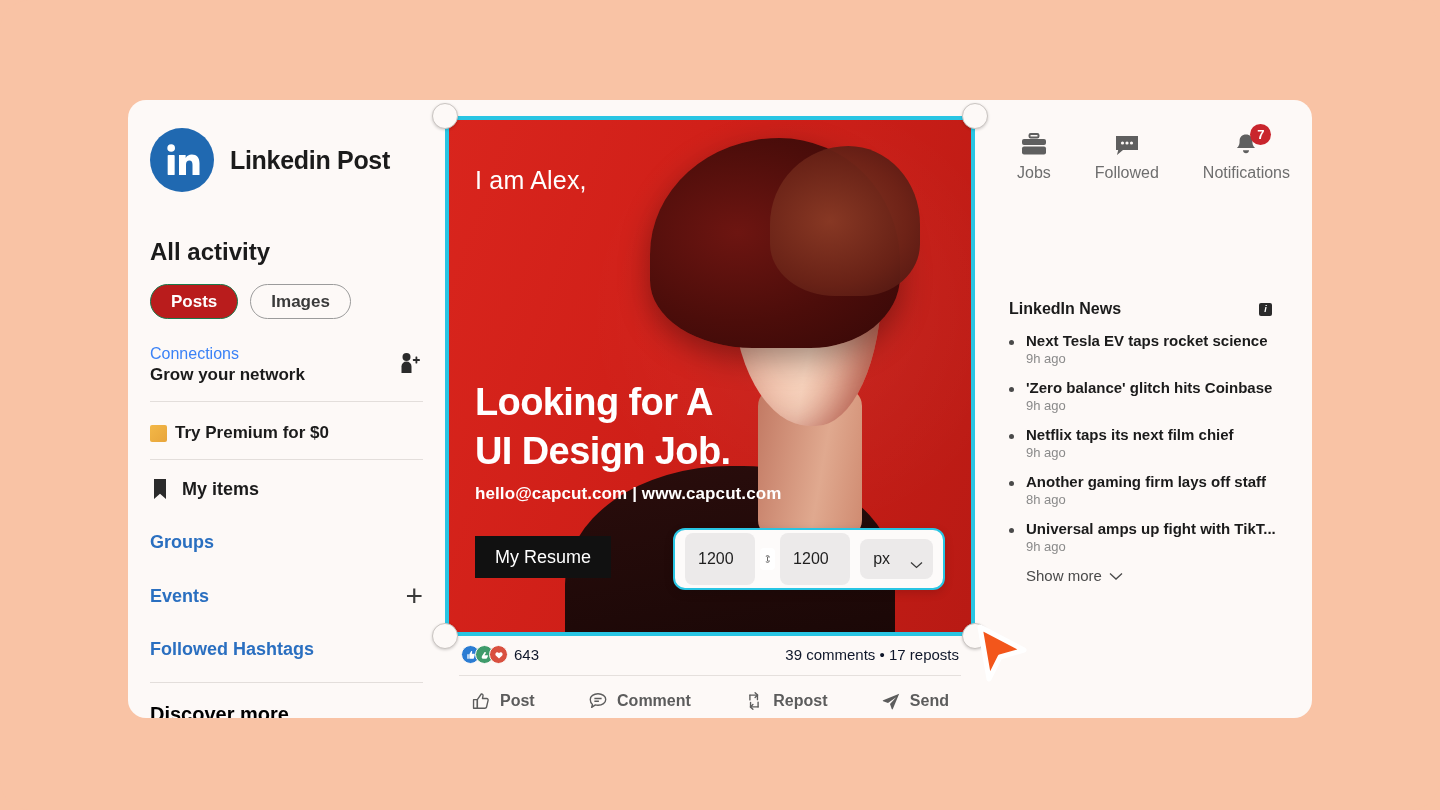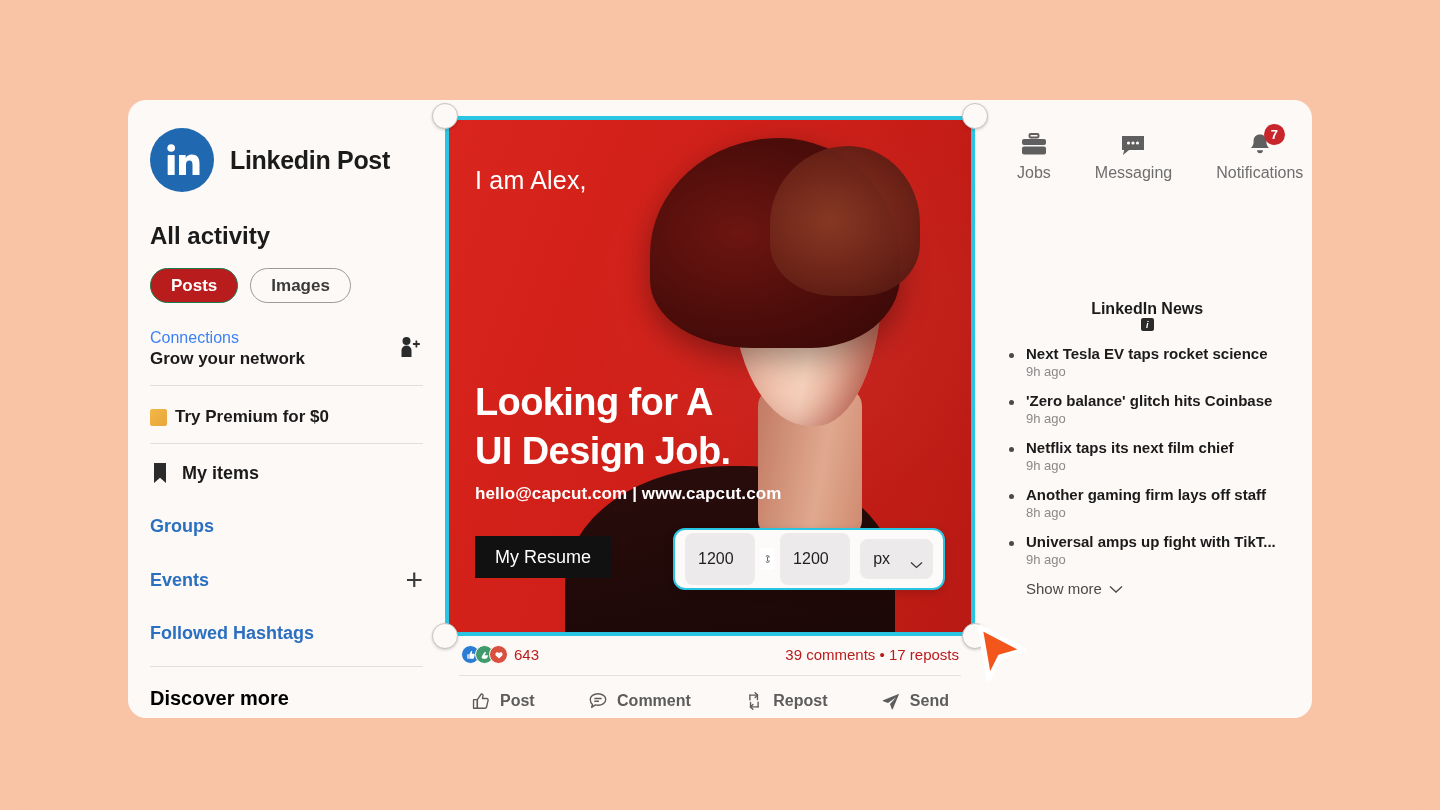--- a/index.html
+++ b/index.html
@@ -48,21 +48,21 @@
     font-size: 38px;
     letter-spacing: -1px;
     flex: 0 0 64px;
   }
   .li-logo svg { width: 40px; height: 40px; display:block; }
   .brand-title {
     font-size: 25px; font-weight: bold; color: #1b1b1b;
     letter-spacing: -0.3px;
   }
   .all-activity {
-    margin-top: 30px;
+    margin-top: 46px;
     font-size: 24px; font-weight: bold; color: #1b1b1b;
   }
   .pills { display: flex; gap: 12px; margin-top: 18px; }
   .pill {
     border-radius: 30px;
     padding: 8px 20px;
     font-size: 17px;
     font-weight: bold;
     border: 1.5px solid #9b9b9b;
     color: #3a3a3a;
@@ -269,21 +269,21 @@
 
   
   .engagement {
     position: absolute;
     left: 0; top: 536px;
     width: 530px;
   }
   .eng-row {
     display: flex; align-items: center; justify-content: space-between;
     padding: 9px 16px 11px 16px;
-    font-size: 15px; color: #b91c1c;
+    font-size: 15px; color: #0f172a;
   }
   .reacts { display: flex; align-items: center; gap: 6px; }
   .react-icons { display: flex; align-items: center; }
   .rc {
     width: 19px; height: 19px; border-radius: 50%;
     border: 1.5px solid #fdf9f7;
     display: flex; align-items: center; justify-content: center;
     margin-left: -5px;
     color: #fff; font-size: 10px;
   }
@@ -324,21 +324,20 @@
     background: #c9252d;
     color: #fff;
     font-size: 13px; font-weight: bold;
     display: flex; align-items: center; justify-content: center;
   }
   .news { margin-top: 118px; }
   .news-head {
     display: flex; align-items: center; justify-content: space-between;
     font-size: 16px; font-weight: bold; color: #1b1b1b;
     padding-right: 18px;
-    flex-direction: column;
   }
   .info-sq {
     width: 13px; height: 13px; background: #2b2b2b; border-radius: 2px;
     color: #fff; font-size: 9px; font-weight: bold;
     display: flex; align-items: center; justify-content: center;
     font-style: italic;
   }
   .news-list { margin-top: 14px; }
   .news-item { display: flex; gap: 12px; margin-bottom: 13px; }
   .bullet {
@@ -573,21 +572,21 @@
         </div>
         <div class="nav-item">
           <span class="nav-ico">
             <svg viewBox="0 0 28 26" width="28" height="26" fill="#5f5f5f" aria-hidden="true">
               <path d="M3 4h22v14H10l-6 5 1.2-5H3z"></path>
               <circle cx="9.5" cy="11" r="1.6" fill="#fdf9f7"></circle>
               <circle cx="14" cy="11" r="1.6" fill="#fdf9f7"></circle>
               <circle cx="18.5" cy="11" r="1.6" fill="#fdf9f7"></circle>
             </svg>
           </span>
-          <span>Messaging</span>
+          <span>Followed</span>
         </div>
         <div class="nav-item">
           <span class="nav-ico">
             <svg viewBox="0 0 28 26" width="28" height="26" fill="#5f5f5f" aria-hidden="true">
               <path d="M14 2.5c-4 0-6.4 2.6-6.4 6.3 0 4.2-1 5.6-2.6 7.2h18c-1.6-1.6-2.6-3-2.6-7.2 0-3.7-2.4-6.3-6.4-6.3z"></path>
               <path d="M11 18.2h6c0 1.7-1.3 3-3 3s-3-1.3-3-3z"></path>
             </svg>
             <span class="badge">7</span>
           </span>
           <span>Notifications</span>

